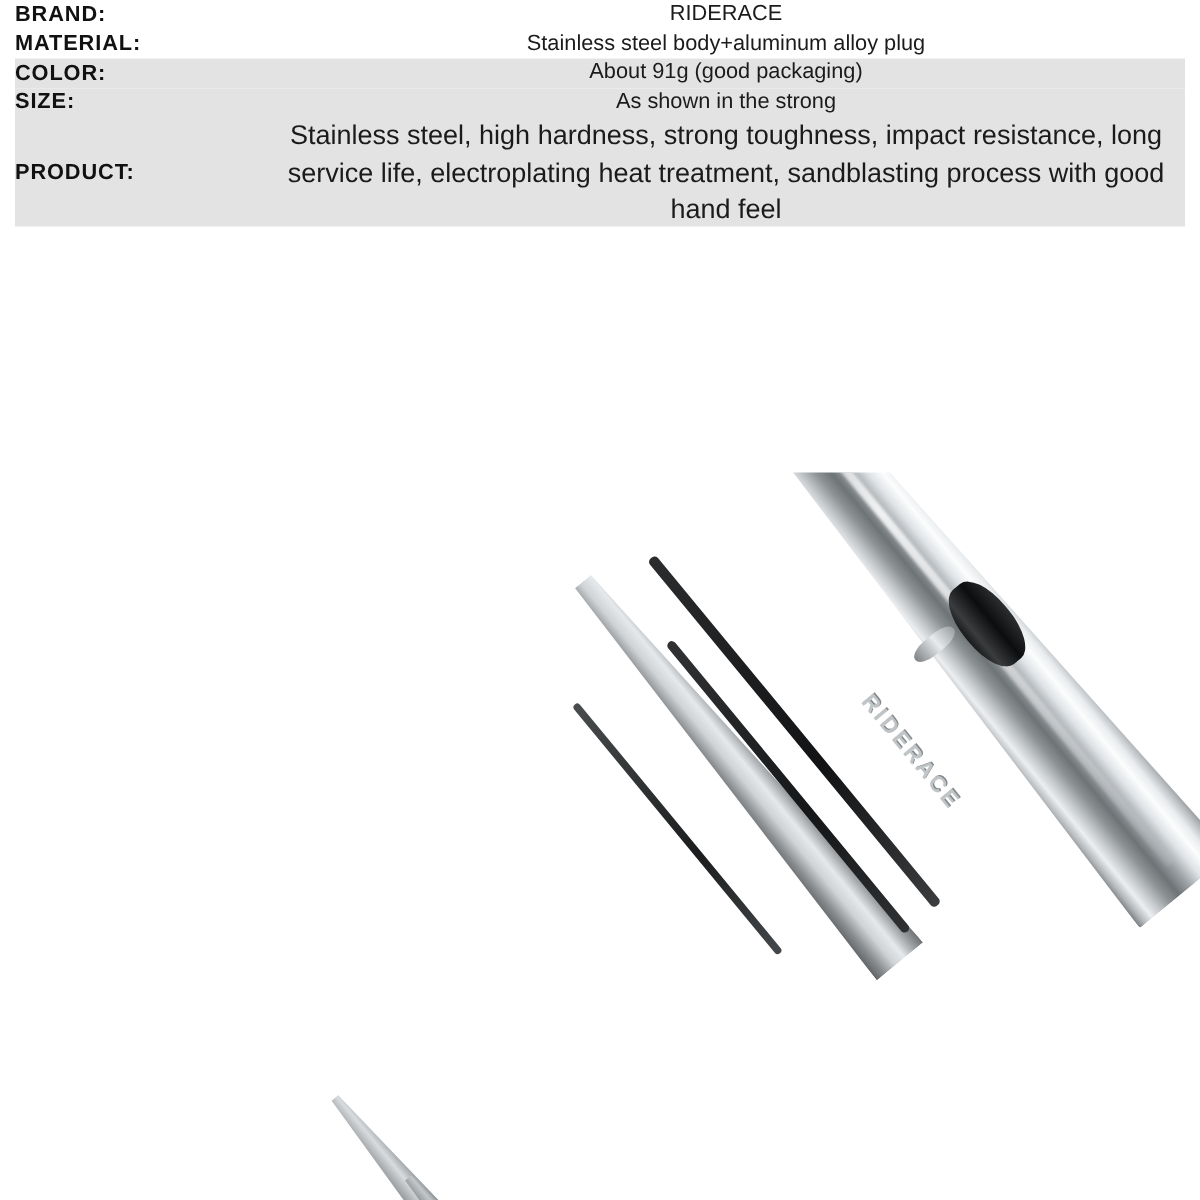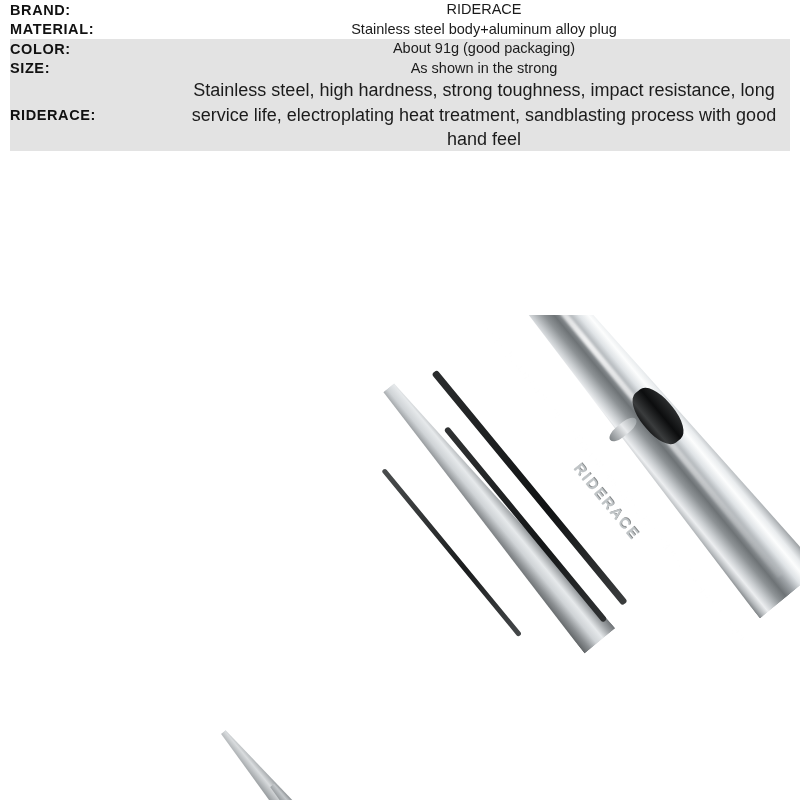--- a/index.html
+++ b/index.html
@@ -253,21 +253,21 @@
       </tr>
       <tr class="alt">
         <td class="cell-label">COLOR:</td>
         <td class="cell-value">About 91g (good packaging)</td>
       </tr>
       <tr class="alt">
         <td class="cell-label">SIZE:</td>
         <td class="cell-value">As shown in the strong</td>
       </tr>
       <tr class="alt row-features">
-        <td class="cell-label">RIDERACE:</td>
+        <td class="cell-label">PRODUCT:</td>
         <td class="cell-value small">Stainless steel, high hardness, strong toughness, impact resistance, long service life, electroplating heat treatment, sandblasting process with good hand feel</td>
       </tr>
     </tbody>
   </table>
 
   <div class="product-area">
     <div class="tool">
       <div class="prong"></div>
       <div class="barrel"></div>
       <div class="streak"></div>

